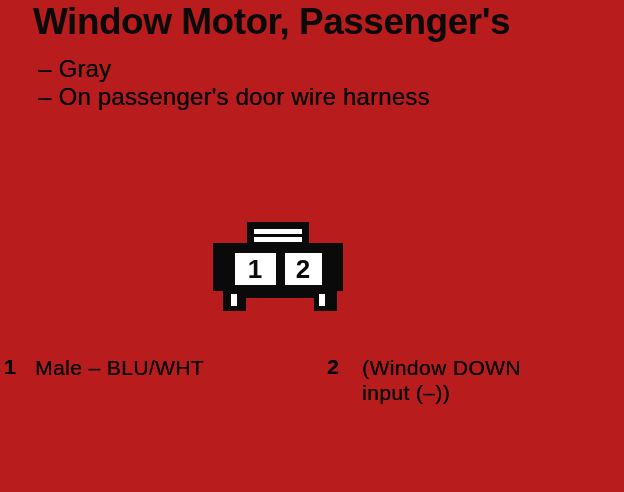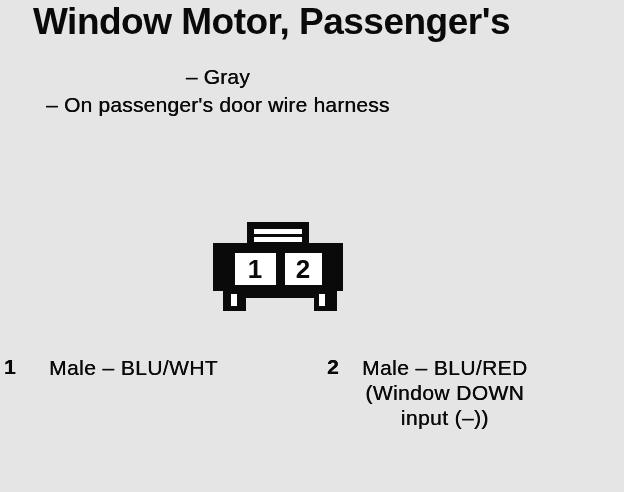--- a/index.html
+++ b/index.html
@@ -6,32 +6,32 @@
   html, body { margin: 0; padding: 0; }
   body {
     width: 624px; height: 492px;
     background: #ffffff;
     position: relative;
     overflow: hidden;
     font-family: "Liberation Sans", "DejaVu Sans", sans-serif;
     color: #0a0a0a;
     -webkit-font-smoothing: antialiased;
   }
-  .page { position: absolute; inset: 0; background: #e5e5e5; text-align: center; }
+  .page { position: absolute; inset: 0; background: #b91c1c; }
 
   .title {
     position: absolute; left: 33px; top: 3px; margin: 0;
     font-size: 37px; font-weight: 700; line-height: 1;
     letter-spacing: -0.5px; white-space: nowrap;
   }
 
   .bullets {
-    position: absolute; left: 38px; top: 55px; margin: 8px; padding: 0;
+    position: absolute; left: 38px; top: 55px; margin: 0; padding: 0;
     list-style: none;
-    font-size: 21px; line-height: 27.5px; letter-spacing: 0.2px;
+    font-size: 24px; line-height: 27.5px; letter-spacing: 0.2px;
   }
   .bullets li { white-space: nowrap; text-shadow: 0.35px 0 0 currentColor; }
 
   .connector {
     position: absolute; left: 205px; top: 218px; width: 150px; height: 100px;
   }
   .connector svg { display: block; }
   .cavity-num {
     font-family: "Liberation Sans", "DejaVu Sans", sans-serif;
     font-weight: 700; font-size: 26px; fill: #0a0a0a;
@@ -42,21 +42,21 @@
     font-size: 21px; font-weight: 700;
     text-shadow: 0.35px 0 0 currentColor;
   }
   .legend-lines {
     position: absolute;
     font-size: 21px; line-height: 25px; letter-spacing: 0.4px;
     text-shadow: 0.35px 0 0 currentColor;
   }
   .legend-lines div { white-space: nowrap; }
   #pin1-num   { left: 4px;   top: 355px; }
-  #pin1-lines { left: 35px;  top: 355px; margin-left: 14px; }
+  #pin1-lines { left: 35px;  top: 355px; }
   #pin2-num   { left: 327px; top: 355px; }
   #pin2-lines { left: 362px; top: 355px; }
 </style>
 </head>
 <body>
 
 <div class="page">
 
   <h1 class="title">Window Motor, Passenger's</h1>
 
@@ -94,20 +94,19 @@
 
   <div>
 
     <span class="legend-num" id="pin1-num">1</span>
     <div class="legend-lines" id="pin1-lines">
       <div>Male – BLU/WHT</div>
     </div>
 
     <span class="legend-num" id="pin2-num">2</span>
     <div class="legend-lines" id="pin2-lines">
-      <div>Male – BLU/RED</div>
       <div>(Window DOWN</div>
       <div>input (–))</div>
     </div>
 
   </div>
 
 </div>
 
 </body></html>

